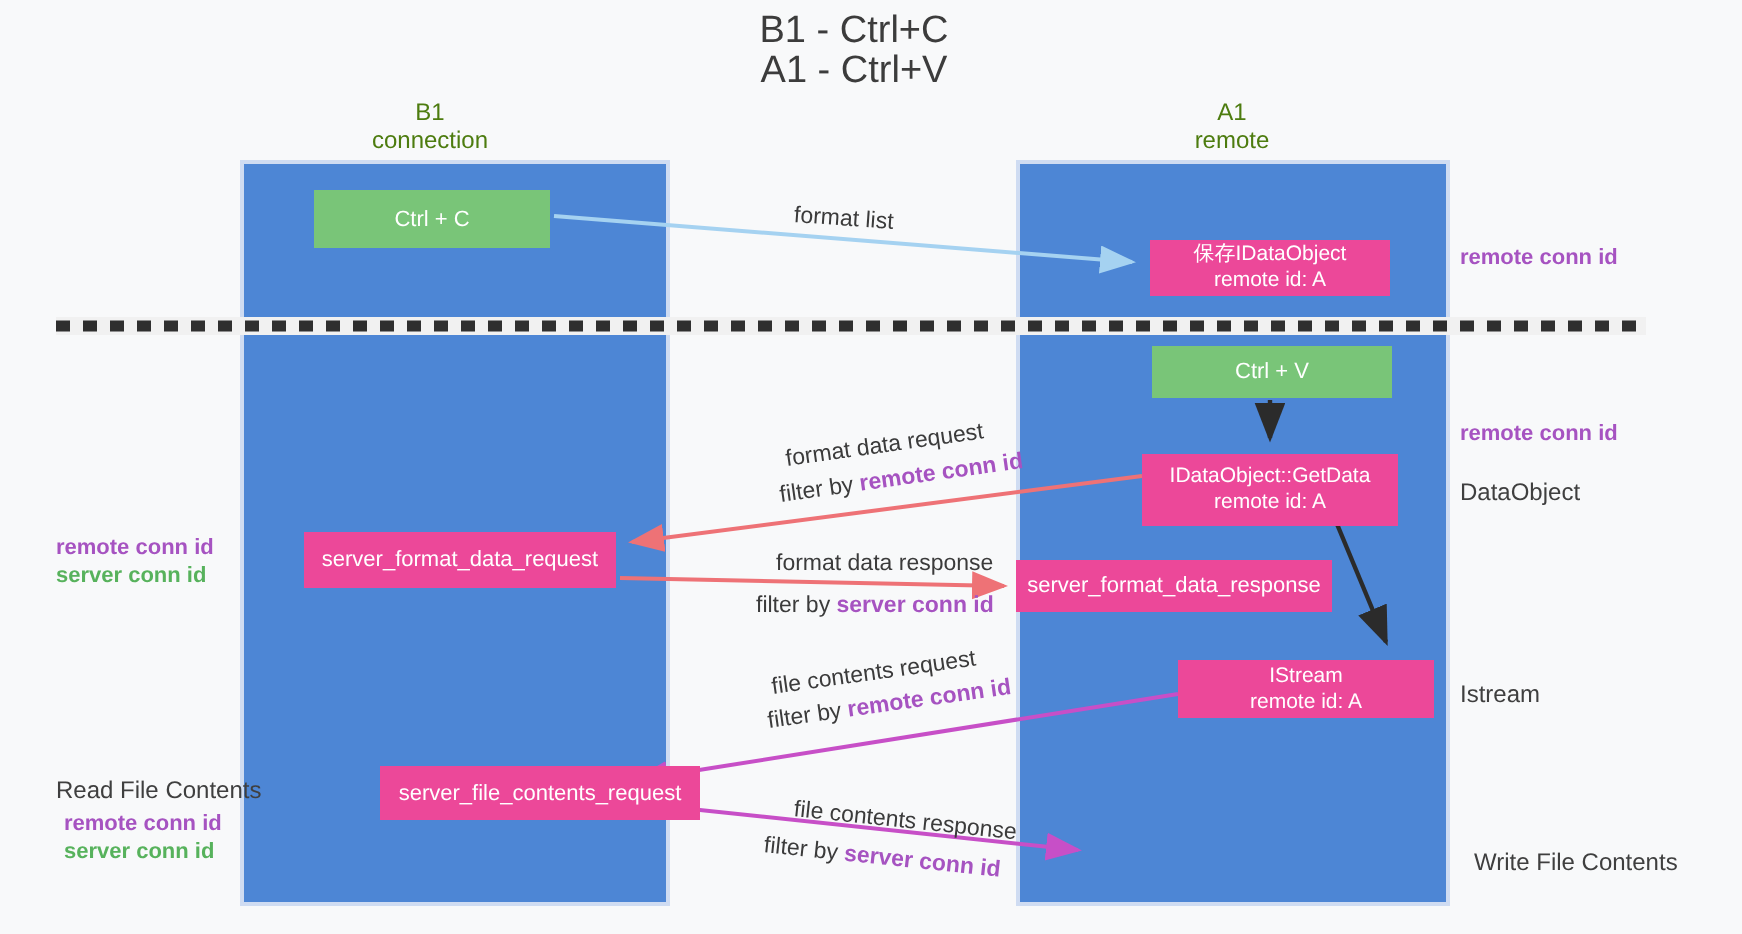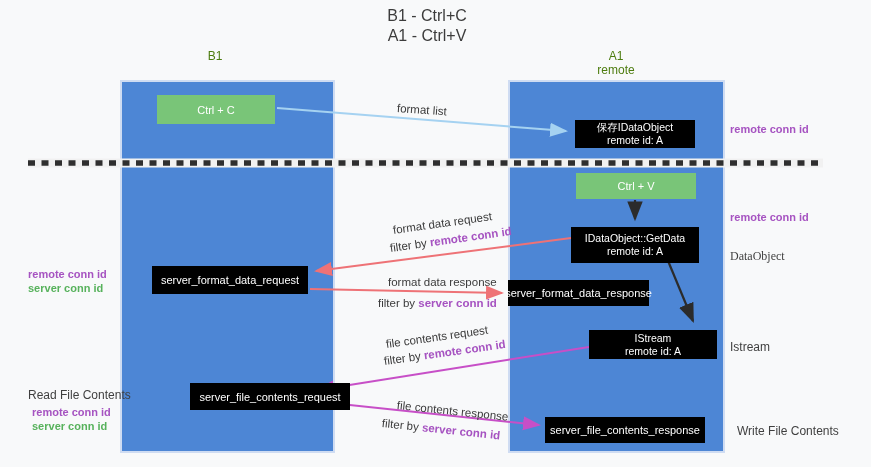--- a/index.html
+++ b/index.html
@@ -5,34 +5,34 @@
   html,body{margin:0;padding:0;background:#f8f9fa;}
   .stage{
     position:relative;width:871px;height:467px;overflow:hidden;
     background:#f8f9fa;
     font-family:"Liberation Sans", sans-serif;
     color:#3f3f3f;
   }
   .abs{position:absolute;}
   .title{
     left:327px;top:6px;width:200px;text-align:center;
-    font-size:16px;line-height:20px;color:#3c3c3c;
+    font-size:19px;line-height:20px;color:#3c3c3c;
   }
   .lane-header{
     width:140px;text-align:center;font-size:12px;line-height:13.5px;color:#4d7c0f;
   }
   .lane{
     background:#4d86d5;border:2px solid #cfdcf2;box-sizing:border-box;
   }
   .node{
     display:flex;flex-direction:column;align-items:center;justify-content:center;
     color:#fff;text-align:center;box-sizing:border-box;
   }
   .green{background:#79c578;font-size:11.5px;}
-  .orange{background:#000000;font-size:11px;}
+  .orange{background:#ec4899;font-size:11px;}
   .node .l1,.node .l2{display:block;line-height:13px;font-size:10.5px;}
   .single{font-size:11px;}
   .ann-purple{font-size:11px;font-weight:bold;color:#a653c1;line-height:14px;}
   .ann-green{font-size:11px;font-weight:bold;color:#57b25c;line-height:14px;}
   .ann-dark{font-size:12px;color:#3f3f3f;}
   .flow{
     font-size:11.5px;color:#3b3b3b;white-space:nowrap;transform-origin:left center;
   }
   .flow b{color:#a653c1;font-weight:bold;}
   svg{position:absolute;left:0;top:0;}
@@ -42,20 +42,21 @@
 
 <div class="stage">
 
   <div class="abs title">
     <div>B1 - Ctrl+C</div>
     <div>A1 - Ctrl+V</div>
   </div>
 
   <div class="abs lane-header" style="left:145px;top:50px;">
     <div>B1</div>
+    <div>connection</div>
   </div>
   <div class="abs lane-header" style="left:546px;top:50px;">
     <div>A1</div>
     <div>remote</div>
   </div>
 
   <div class="abs lane" style="left:120px;top:80px;width:215px;height:373px;"></div>
   <div class="abs lane" style="left:508px;top:80px;width:217px;height:373px;"></div>
 
   <svg width="871" height="467" viewBox="0 0 871 467">
@@ -106,48 +107,45 @@
     <span class="l1">保存IDataObject</span>
     <span class="l2">remote id: A</span>
   </div>
   <div class="abs node green" style="left:576px;top:173px;width:120px;height:26px;">
     <span class="single">Ctrl + V</span>
   </div>
   <div class="abs node orange" style="left:571px;top:227px;width:128px;height:36px;">
     <span class="l1">IDataObject::GetData</span>
     <span class="l2">remote id: A</span>
   </div>
-  <div class="abs node orange" style="left:508px;top:280px;width:141px;height:26px;">
+  <div class="abs node orange" style="left:508px;top:280px;width:158px;height:26px;">
     <span class="single">server_format_data_response</span>
   </div>
   <div class="abs node orange" style="left:589px;top:330px;width:128px;height:29px;">
     <span class="l1">IStream</span>
     <span class="l2">remote id: A</span>
-  </div>
-  <div class="abs node orange" style="left:545px;top:417px;width:160px;height:26px;">
-    <span class="single">server_file_contents_response</span>
   </div>
 
   <div class="abs flow" style="left:397px;top:102px;transform:rotate(4deg);">format list</div>
 
   <div class="abs flow" style="left:393px;top:224px;transform:rotate(-8deg);">format data request</div>
   <div class="abs flow" style="left:390px;top:242px;transform:rotate(-8deg);"><span>filter by </span><b>remote conn id</b></div>
 
   <div class="abs flow" style="left:388px;top:276px;text-align:right;">format data response</div>
   <div class="abs flow" style="left:378px;top:297px;"><span>filter by </span><b>server conn id</b></div>
 
   <div class="abs flow" style="left:386px;top:338px;transform:rotate(-8deg);">file contents request</div>
   <div class="abs flow" style="left:384px;top:355px;transform:rotate(-8deg);"><span>filter by </span><b>remote conn id</b></div>
 
   <div class="abs flow" style="left:397px;top:399px;transform:rotate(6deg);">file contents response</div>
   <div class="abs flow" style="left:382px;top:417px;transform:rotate(6deg);"><span>filter by </span><b>server conn id</b></div>
 
   <div class="abs ann-purple" style="left:730px;top:122px;">remote conn id</div>
   <div class="abs ann-purple" style="left:730px;top:210px;">remote conn id</div>
-  <div class="abs ann-dark" style="left:730px;top:249px;font-family:Liberation Serif, serif;">DataObject</div>
+  <div class="abs ann-dark" style="left:730px;top:239px;">DataObject</div>
   <div class="abs ann-dark" style="left:730px;top:340px;">Istream</div>
   <div class="abs ann-dark" style="left:737px;top:424px;">Write File Contents</div>
 
   <div class="abs" style="left:28px;top:267px;">
     <div class="ann-purple">remote conn id</div>
     <div class="ann-green">server conn id</div>
   </div>
   <div class="abs ann-dark" style="left:28px;top:388px;">Read File Contents</div>
   <div class="abs" style="left:32px;top:405px;">
     <div class="ann-purple">remote conn id</div>

